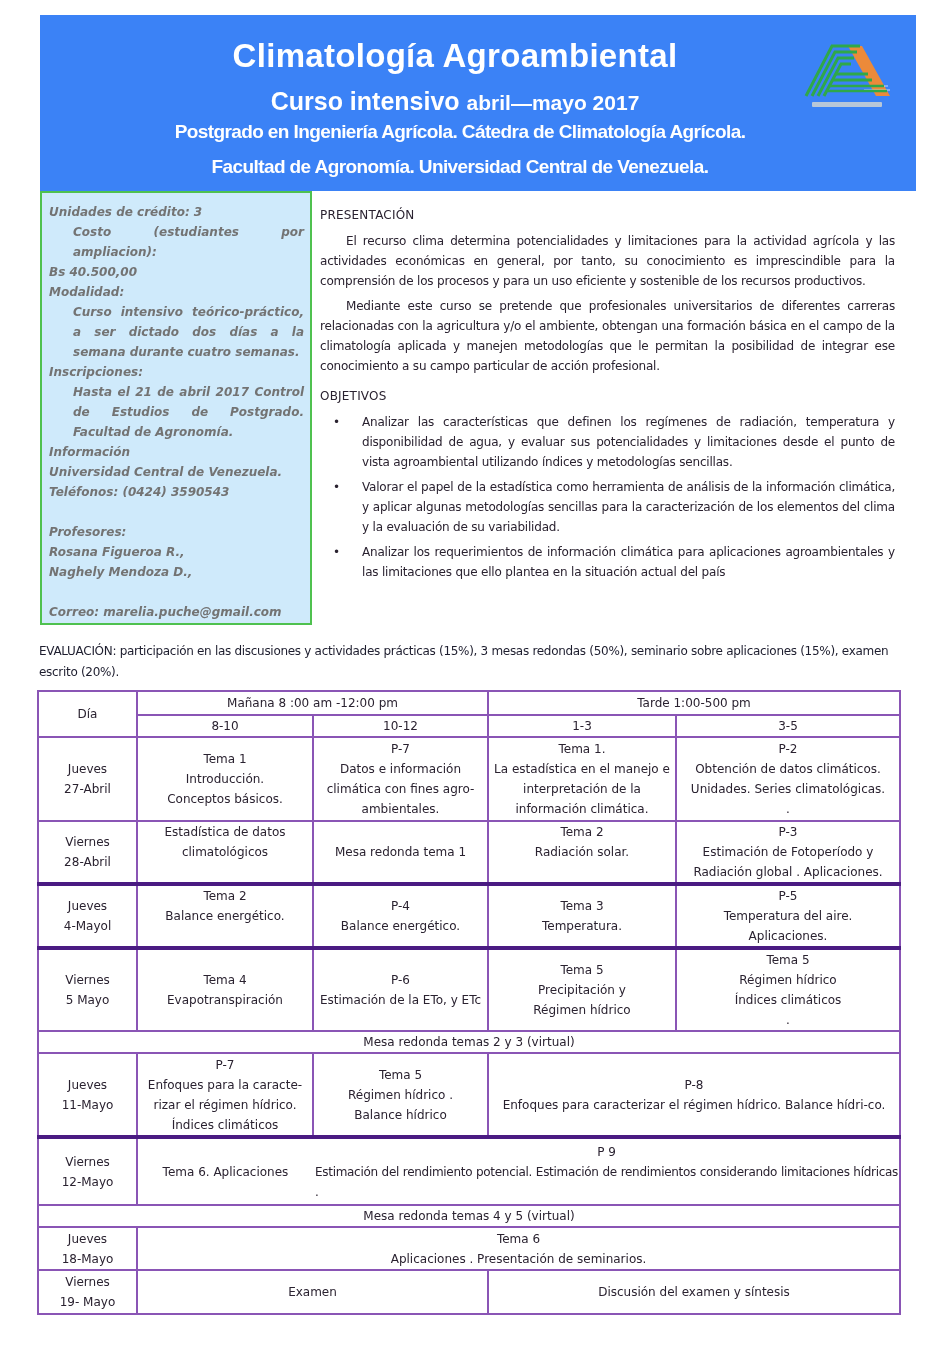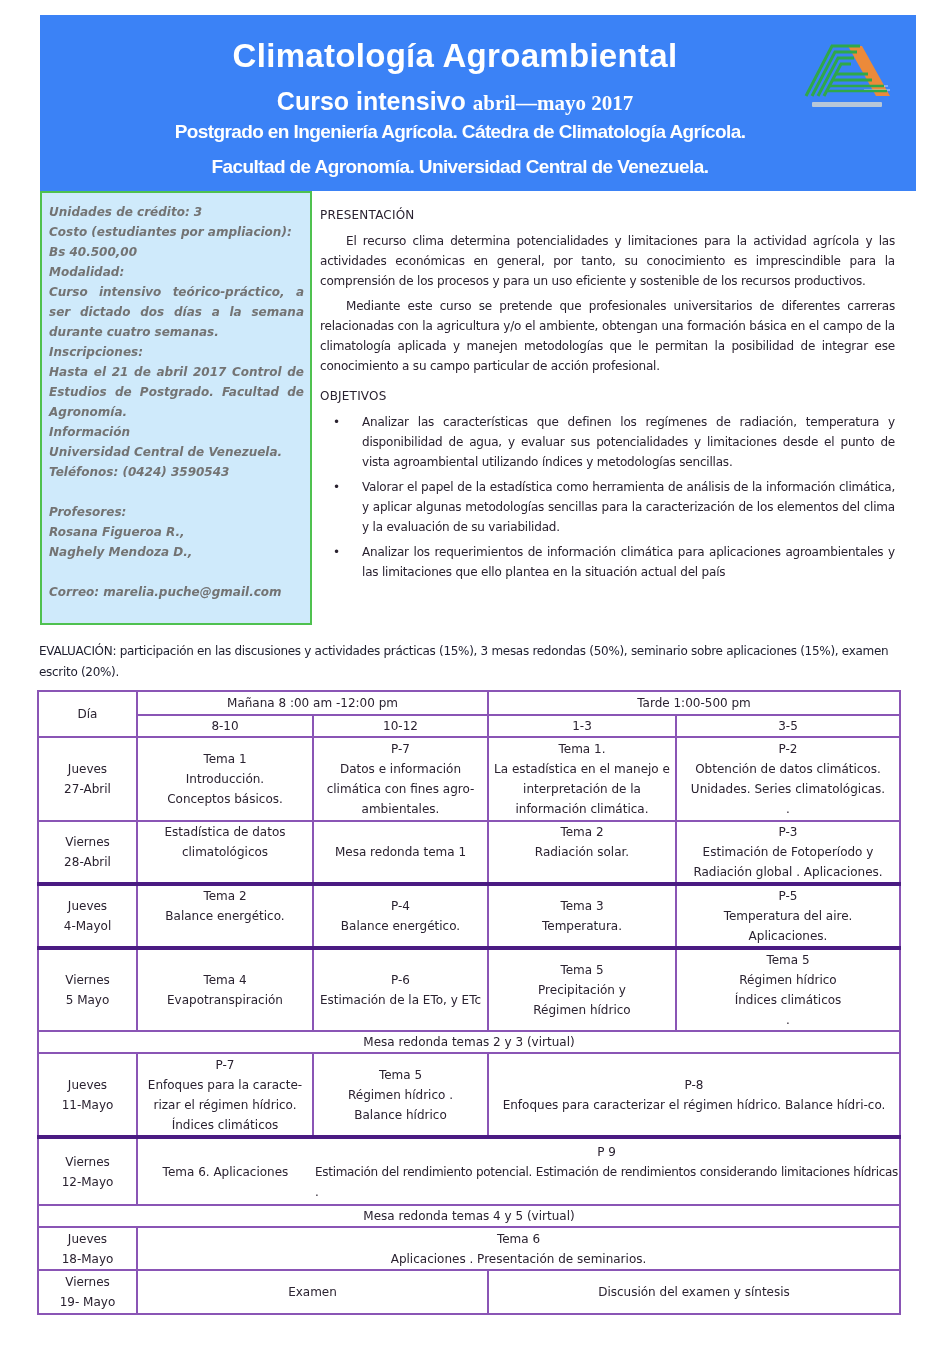--- a/index.html
+++ b/index.html
@@ -5,33 +5,33 @@
   * { box-sizing: border-box; margin: 0; padding: 0; }
   html, body { width: 940px; height: 1354px; background: #ffffff; overflow: hidden; }
   body { font-family: "Liberation Sans", sans-serif; color: #1a1a1a; position: relative; }
 
   .header {
     position: absolute; left: 40px; top: 15px; width: 876px; height: 176px;
     background: #3b82f6; color: #ffffff; text-align: center;
   }
   .header .title { position: absolute; left: 0; width: 830px; top: 22px; font-size: 33px; font-weight: bold; letter-spacing: 0.3px; }
   .header .subtitle { position: absolute; left: 0; width: 830px; top: 72px; font-size: 25px; font-weight: bold; }
-  .header .subtitle .small { font-size: 21px; font-family: Liberation Serif, serif; }
+  .header .subtitle .small { font-size: 21px; }
   .header .line3 { position: absolute; left: 0; width: 840px; top: 106px; font-size: 19px; font-weight: bold; letter-spacing: -0.6px; }
   .header .line4 { position: absolute; left: 0; width: 840px; top: 141px; font-size: 19px; font-weight: bold; letter-spacing: -0.6px; }
   .logo { position: absolute; left: 762px; top: 25px; width: 92px; height: 68px; }
   .logo-caption { position: absolute; left: 772px; top: 87px; width: 70px; height: 5px; background: #b8c7d8; border-radius: 1px; }
 
   .infobox {
     position: absolute; left: 40px; top: 191px; width: 272px; height: 434px;
     background: #cfeafb; border: 2px solid #4fc14f; padding: 9px 6px 0 7px;
     font-family: "DejaVu Sans", sans-serif; font-style: italic; font-weight: bold;
     font-size: 12px; line-height: 20px; color: #737373;
   }
-  .infobox .justify { text-align: justify; text-align-last: left; }
+  .infobox .justify { text-align: justify; text-align-last: left; margin-left: 24px; }
   .infobox .blank { height: 20px; }
 
   .right { position: absolute; left: 320px; top: 205px; width: 575px; font-family: "DejaVu Sans", sans-serif; font-size: 12px; line-height: 20px; color: #2a2230; }
   .sec-title { font-size: 12px; letter-spacing: 0.2px; margin-bottom: 6px; }
   .para { text-align: justify; text-indent: 26px; margin-bottom: 5px; letter-spacing: -0.2px; }
   .objectives { list-style: none; margin-top: 2px; }
   .objectives li { position: relative; padding-left: 42px; text-align: justify; margin-bottom: 5px; letter-spacing: -0.2px; }
   .objectives li .bullet { position: absolute; left: 13px; top: 0; }
 
   .evaluation { position: absolute; left: 39px; top: 641px; width: 850px; font-family: "DejaVu Sans", sans-serif; font-size: 12px; line-height: 21px; letter-spacing: -0.3px; color: #1d1d2e; }

